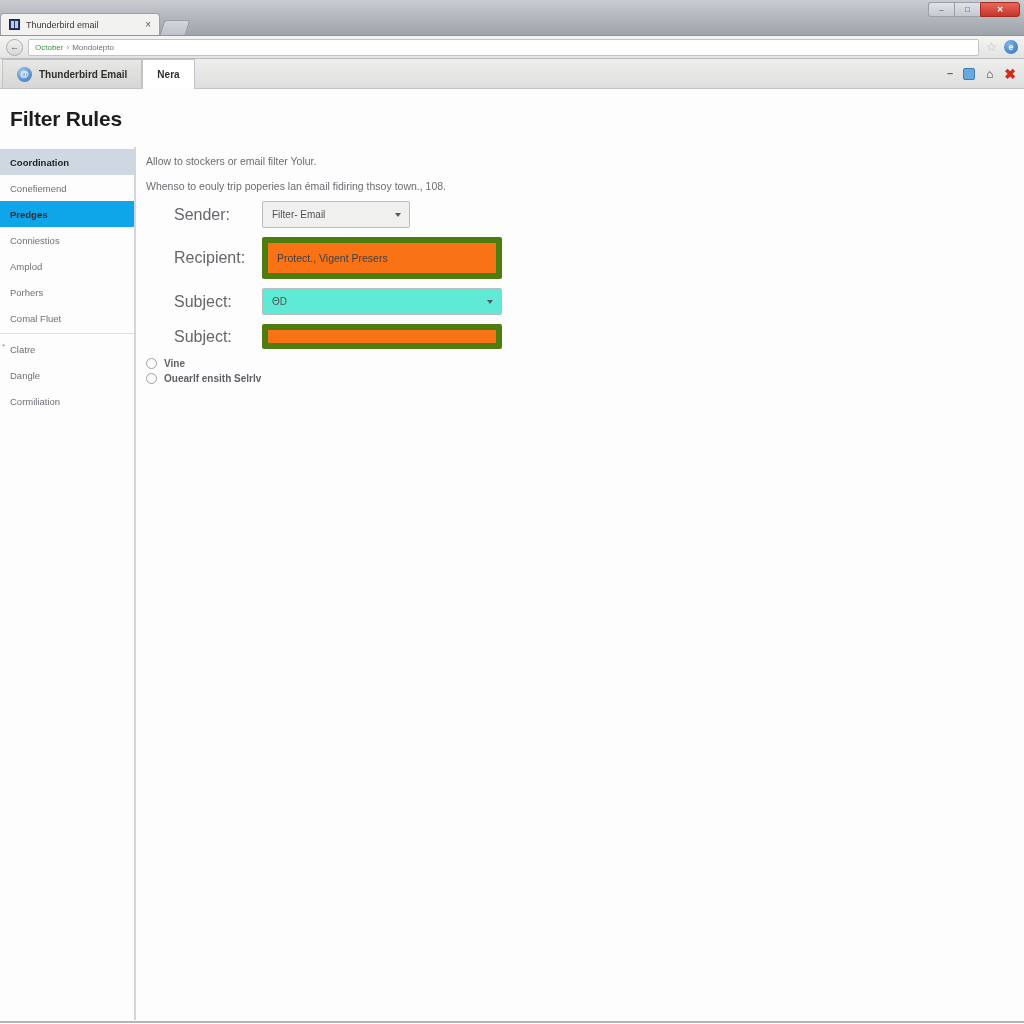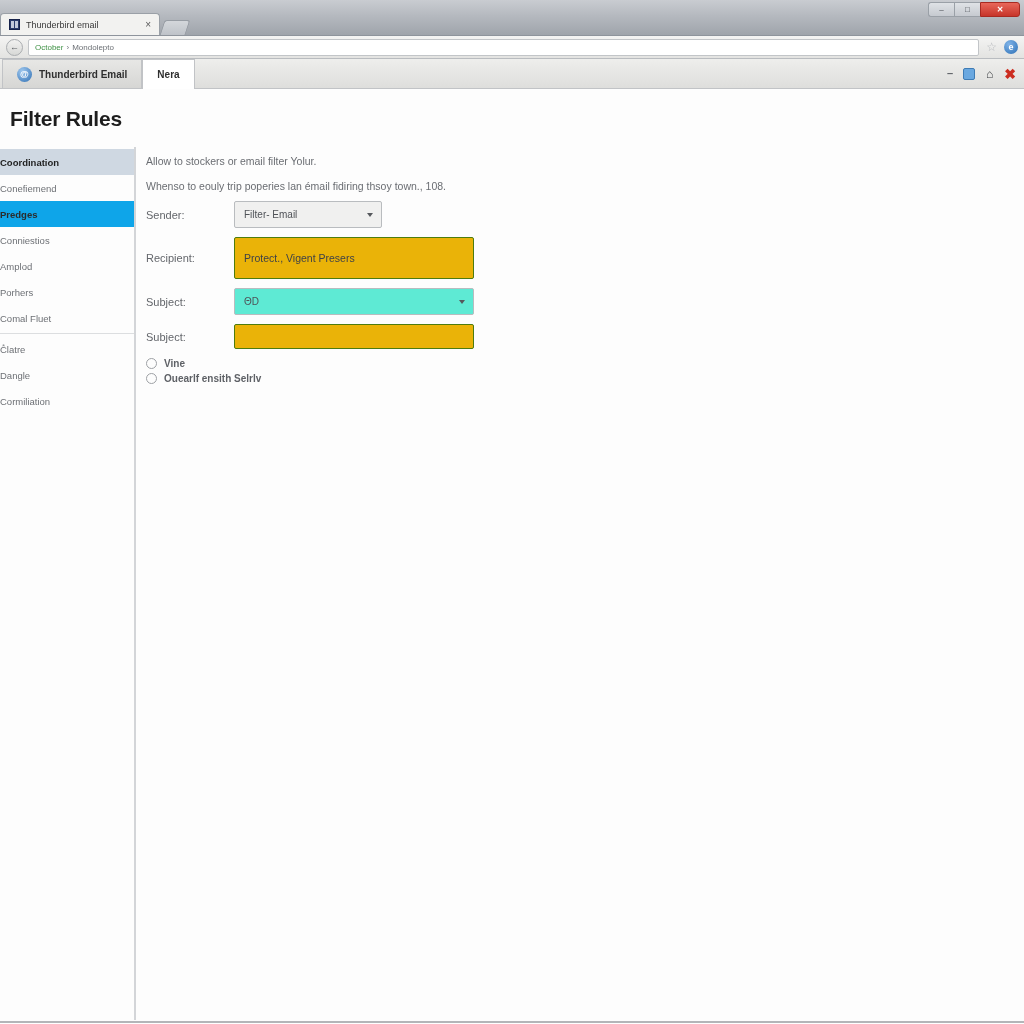--- a/index.html
+++ b/index.html
@@ -207,21 +207,21 @@
     width: 136px;
     flex: 0 0 136px;
     border-right: 2px solid #d3d5d8;
     background: #fdfdfd;
     padding-top: 2px;
   }
   .side-item {
     position: relative;
     height: 26px;
     display: flex; align-items: center;
-    padding-left: 0;
+    padding-left: 10px;
     font-size: 9.5px;
     color: #6d7075;
     filter: blur(0.55px);
     white-space: nowrap;
   }
   .side-item.selected {
     background: #cfd8e2;
     color: #1f1f1f;
     font-weight: bold;
   }
@@ -255,23 +255,24 @@
   }
   .intro-line.second { margin-bottom: 9px; }
 
   .frow {
     display: flex; align-items: center;
     margin-bottom: 9px;
   }
   .flabel {
     width: 88px;
     flex: 0 0 88px;
-    font-size: 11px;
+    font-size: 16px;
     color: #63666b;
     filter: blur(0.55px);
+    margin-left: 28px;
   }
   .fctl { position: relative; }
   .select-box {
     height: 27px;
     background: #f0f0ef;
     border: 1px solid #b9bcbf;
     border-radius: 2px;
     display: flex; align-items: center;
     padding: 0 22px 0 9px;
     font-size: 10px; color: #4f5257;
@@ -280,22 +281,22 @@
   .select-box .val { filter: blur(0.6px); white-space: nowrap; }
   .select-box .caret {
     position: absolute; right: 8px; top: 50%;
     transform: translateY(-50%);
     width: 0; height: 0;
     border-left: 3.5px solid transparent;
     border-right: 3.5px solid transparent;
     border-top: 4px solid #55585c;
   }
   .text-box {
-    background: #eab308;
-    border: 1px solid #4d7c0f;
+    background: #f97316;
+    border: 6px solid #4d7c0f;
     border-radius: 2px;
     display: flex; align-items: center;
     padding: 0 9px;
     font-size: 10.5px; color: #3f4247;
   }
   .text-box .val { filter: blur(0.6px); white-space: nowrap; }
 
   .radio-row {
     display: flex; align-items: center;
     gap: 7px;

